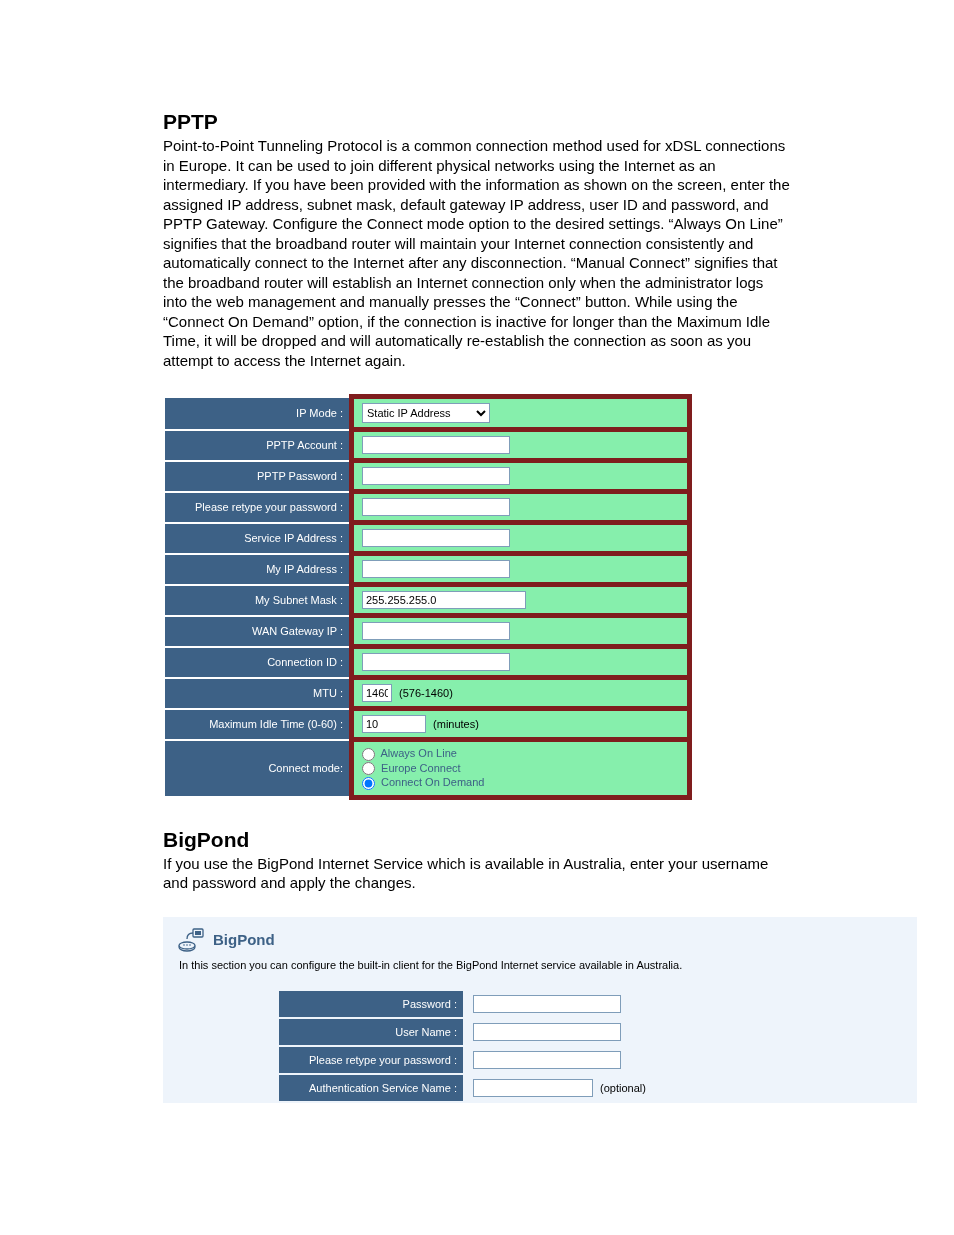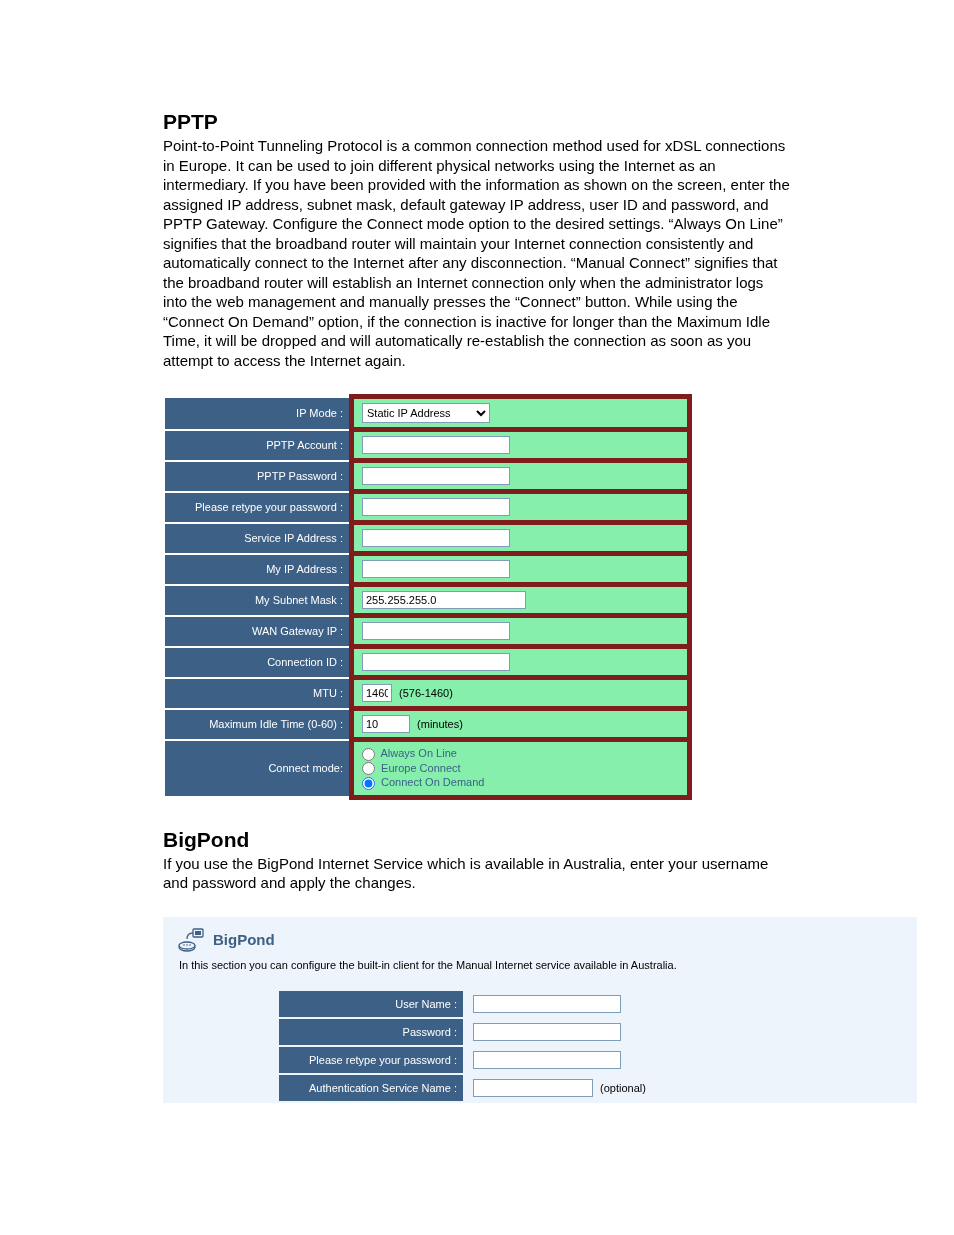--- a/index.html
+++ b/index.html
@@ -181,21 +181,21 @@
     <tr>
       <td class="label">MTU :</td>
       <td class="field">
         <input type="text" style="width: 30px;" value="1460">
         <span class="hint">(576-1460)</span>
       </td>
     </tr>
     <tr>
       <td class="label">Maximum Idle Time (0-60) :</td>
       <td class="field">
-        <input type="text" style="width: 48px;" value="10">
+        <input type="text" style="width: 64px;" value="10">
         <span class="hint">(minutes)</span>
       </td>
     </tr>
     <tr>
       <td class="label">Connect mode:</td>
       <td class="field">
         <div class="radio-group">
           <label><input type="radio" name="cm" style=""> <span>Always On Line</span></label>
           <label><input type="radio" name="cm" style=""> <span>Europe Connect</span></label>
           <label><input type="radio" name="cm" checked="" style=""> <span>Connect On Demand</span></label>
@@ -215,31 +215,31 @@
         <rect x="18" y="4" width="6" height="4" fill="#3d6186"></rect>
         <path d="M16 6 Q10 6 10 12" fill="none" stroke="#3d6186" stroke-width="1.3"></path>
         <ellipse cx="10" cy="20" rx="8" ry="4" fill="none" stroke="#3d6186" stroke-width="1.3"></ellipse>
         <ellipse cx="10" cy="18.5" rx="8" ry="3.5" fill="#eef4fb" stroke="#3d6186" stroke-width="1.3"></ellipse>
         <circle cx="7" cy="18" r="0.8" fill="#3d6186"></circle>
         <circle cx="10" cy="18" r="0.8" fill="#3d6186"></circle>
         <circle cx="13" cy="18" r="0.8" fill="#3d6186"></circle>
       </svg>
       <span class="title">BigPond</span>
     </div>
-    <div class="bigpond-desc">In this section you can configure the built-in client for the Manual Internet service available in Australia.</div>
+    <div class="bigpond-desc">In this section you can configure the built-in client for the BigPond Internet service available in Australia.</div>
 
     <table class="bigpond-table">
       <tbody>
           <tr>
+        <td class="label">Password :</td>
+        <td class="field"><input type="password" style="width: 148px;" value=""></td>
+      </tr>
+      <tr>
         <td class="label">User Name :</td>
         <td class="field"><input type="text" style="width: 148px;" value=""></td>
-      </tr>
-      <tr>
-        <td class="label">Password :</td>
-        <td class="field"><input type="password" style="width: 148px;" value=""></td>
       </tr>
       <tr>
         <td class="label">Please retype your password :</td>
         <td class="field"><input type="password" style="width: 148px;" value=""></td>
       </tr>
       <tr>
         <td class="label">Authentication Service Name :</td>
         <td class="field">
           <input type="text" style="width: 120px;" value="">
           <span class="hint">(optional)</span>

